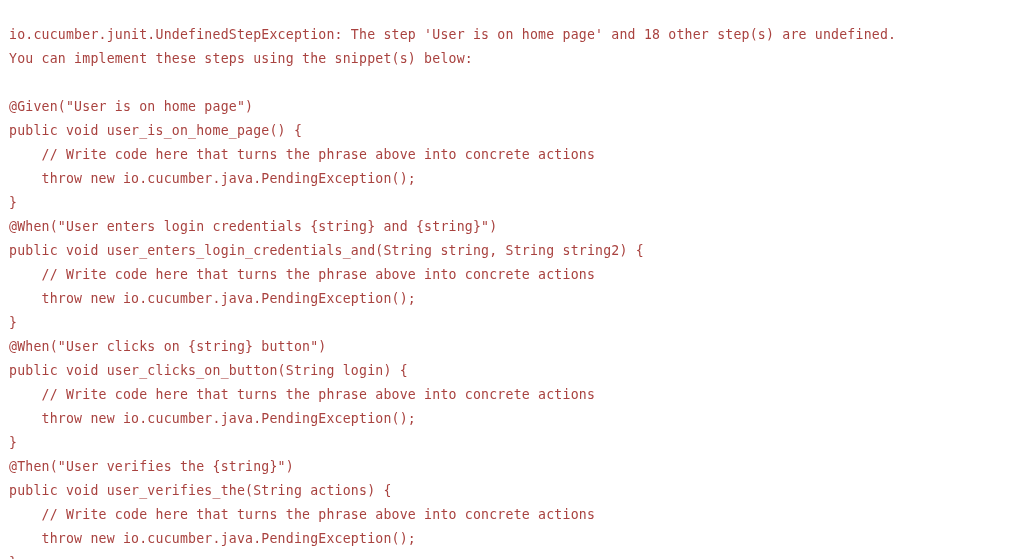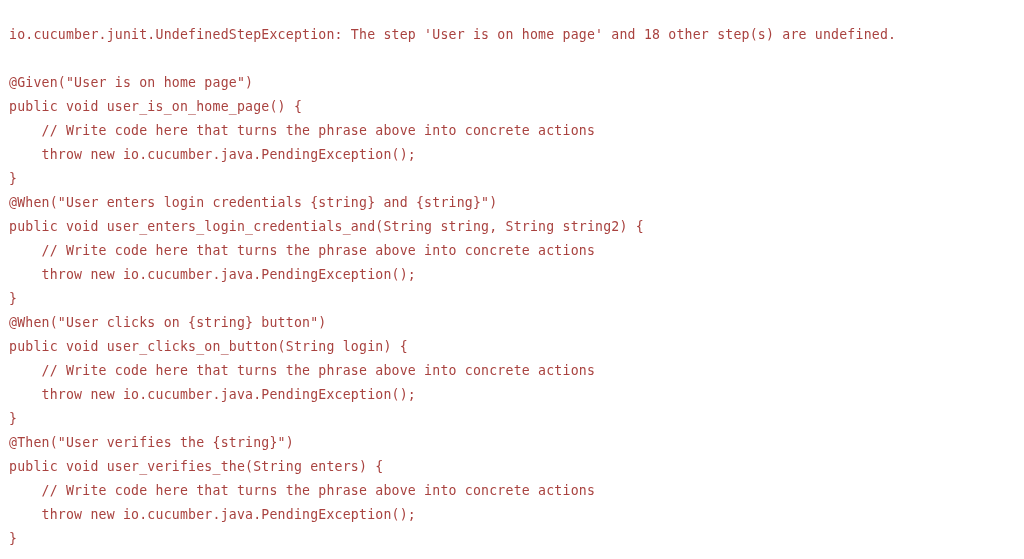--- a/index.html
+++ b/index.html
@@ -36,34 +36,35 @@
   }
   .code-line.blank {
     height: 24px;
   }
 </style>
 </head>
 <body>
 
 <div id="console-output" style="color: rgb(169, 66, 63); background: rgb(255, 255, 255);">
     <div class="code-line">io.cucumber.junit.UndefinedStepException: The step 'User is on home page' and 18 other step(s) are undefined.</div>
+    <div class="code-line">You can implement these steps using the snippet(s) below:</div>
     <div class="code-line blank"></div>
     <div class="code-line">@Given("User is on home page")</div>
     <div class="code-line">public void user_is_on_home_page() {</div>
     <div class="code-line">    // Write code here that turns the phrase above into concrete actions</div>
     <div class="code-line">    throw new io.cucumber.java.PendingException();</div>
     <div class="code-line">}</div>
     <div class="code-line">@When("User enters login credentials {string} and {string}")</div>
     <div class="code-line">public void user_enters_login_credentials_and(String string, String string2) {</div>
     <div class="code-line">    // Write code here that turns the phrase above into concrete actions</div>
     <div class="code-line">    throw new io.cucumber.java.PendingException();</div>
     <div class="code-line">}</div>
     <div class="code-line">@When("User clicks on {string} button")</div>
     <div class="code-line">public void user_clicks_on_button(String login) {</div>
     <div class="code-line">    // Write code here that turns the phrase above into concrete actions</div>
     <div class="code-line">    throw new io.cucumber.java.PendingException();</div>
     <div class="code-line">}</div>
     <div class="code-line">@Then("User verifies the {string}")</div>
-    <div class="code-line">public void user_verifies_the(String enters) {</div>
+    <div class="code-line">public void user_verifies_the(String actions) {</div>
     <div class="code-line">    // Write code here that turns the phrase above into concrete actions</div>
     <div class="code-line">    throw new io.cucumber.java.PendingException();</div>
     <div class="code-line">}</div>
   </div>
 
 </body></html>

